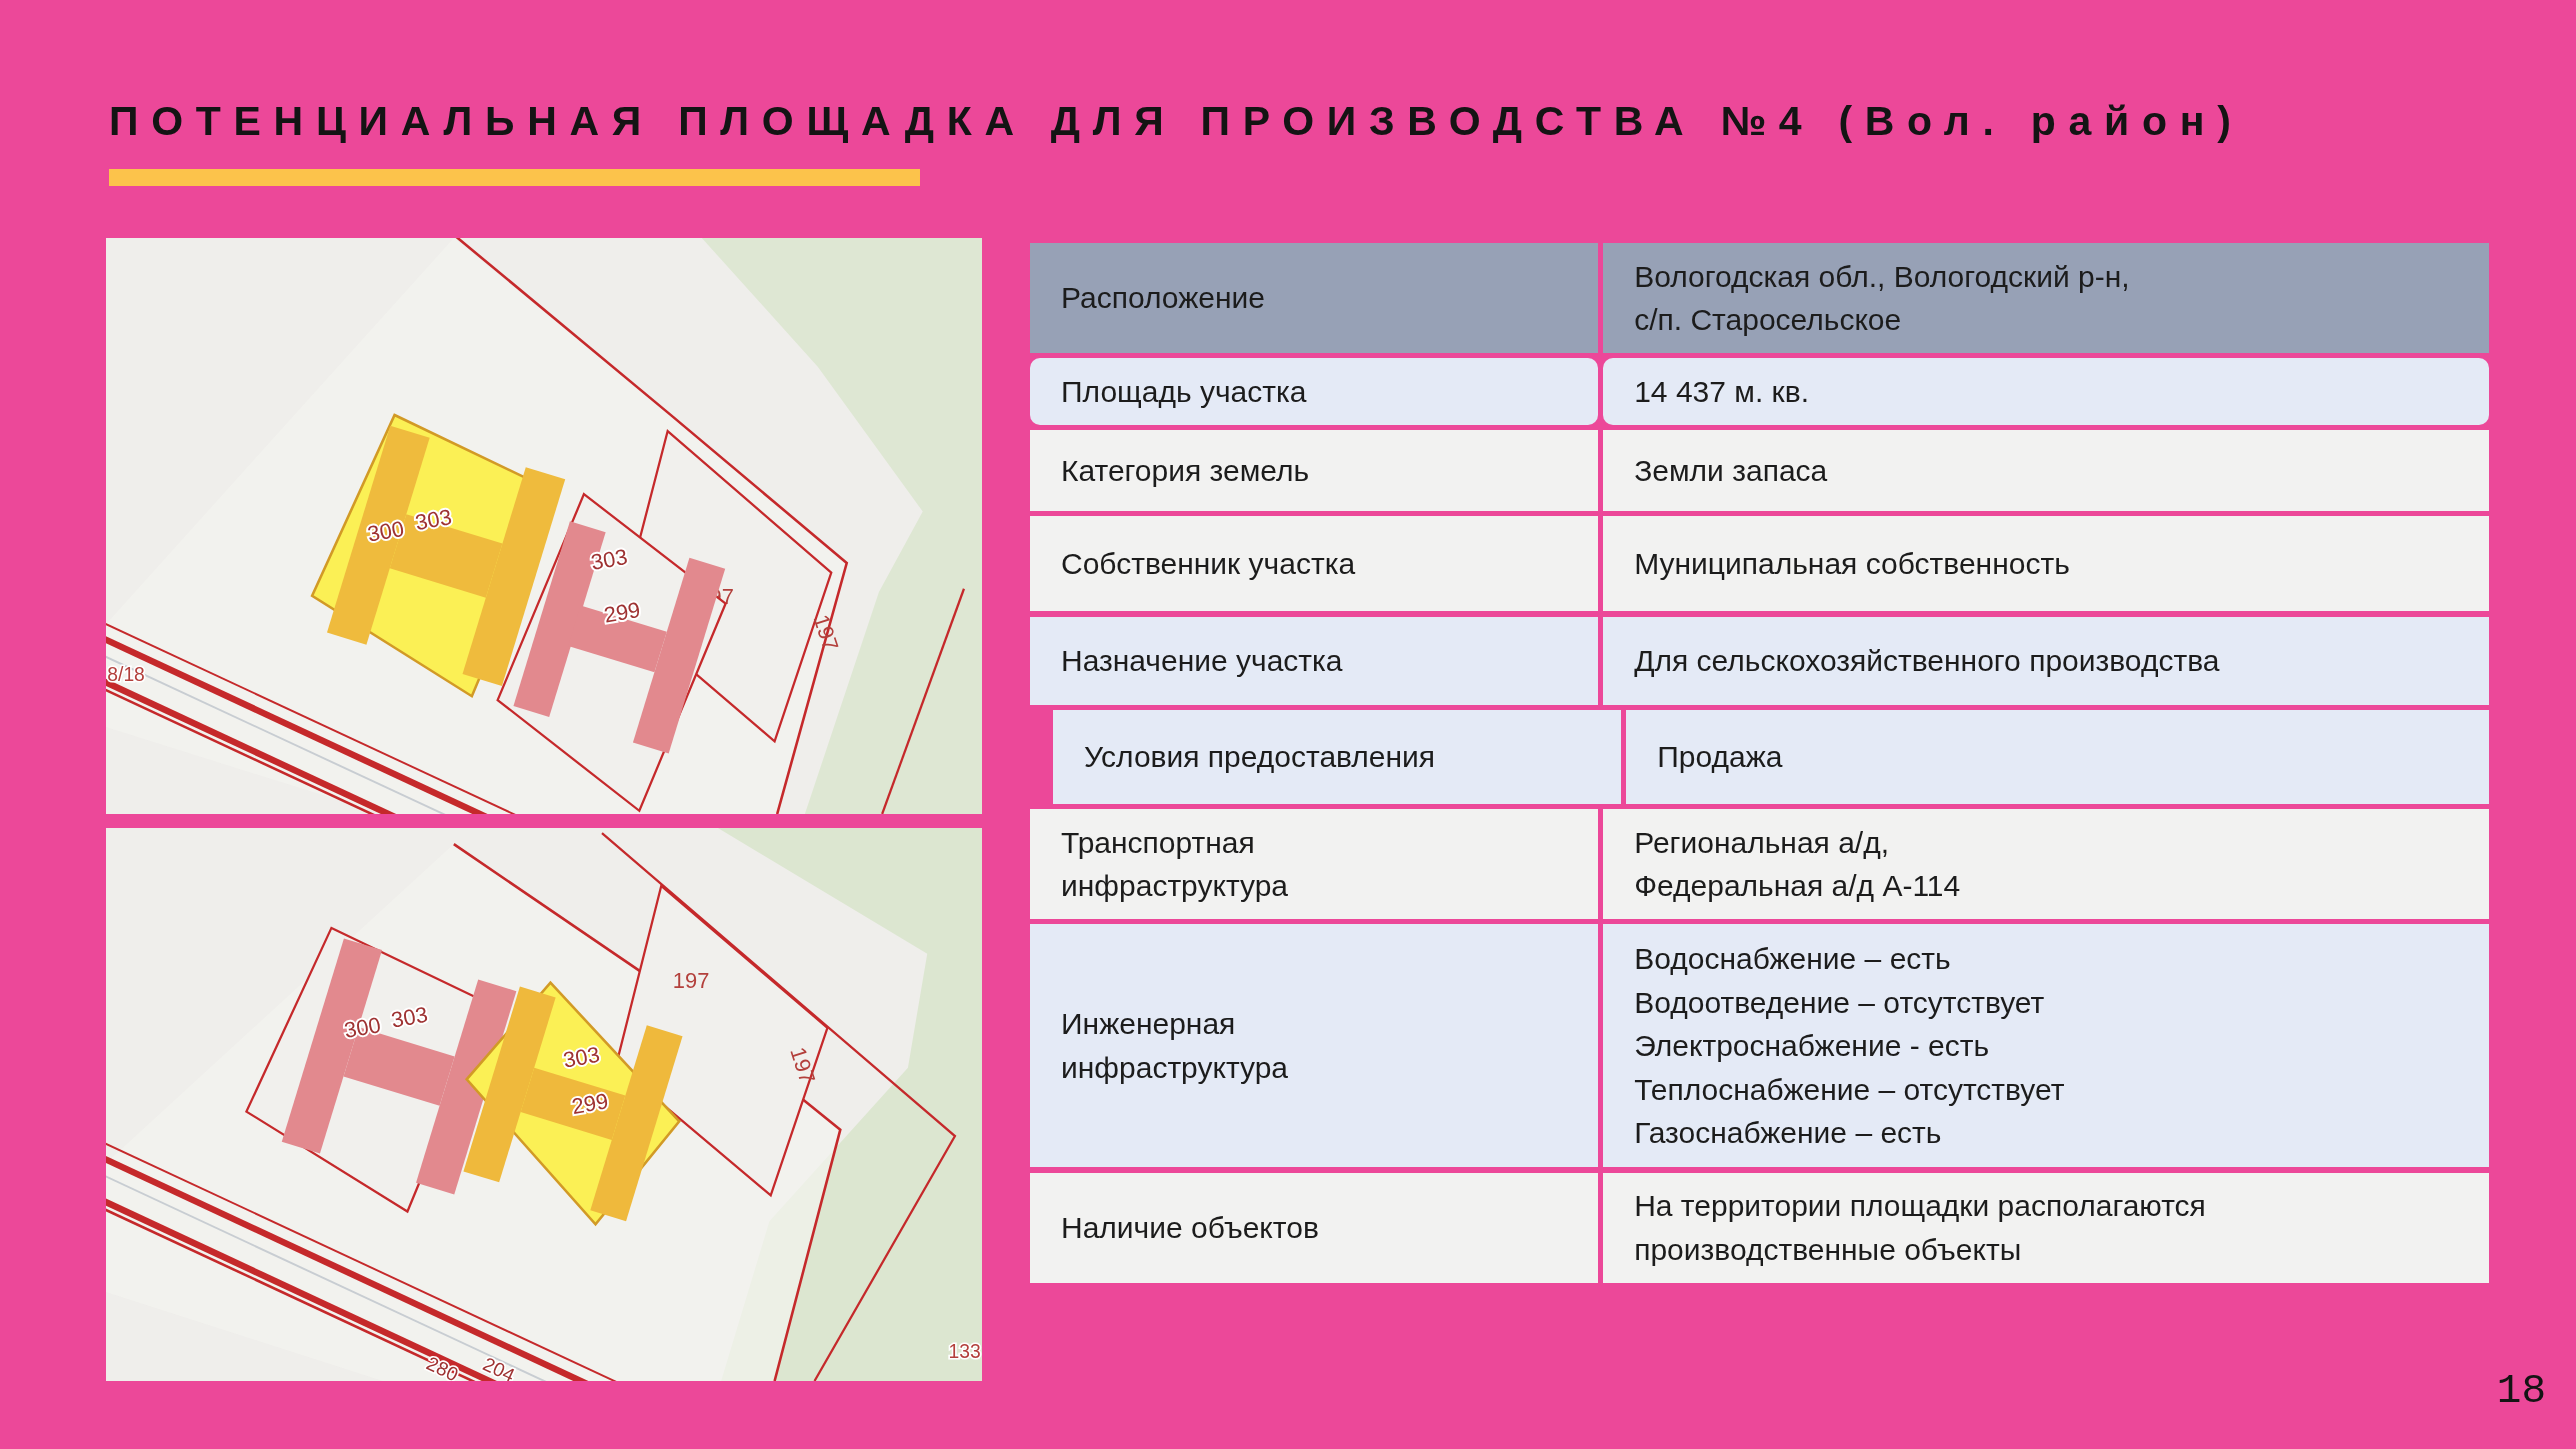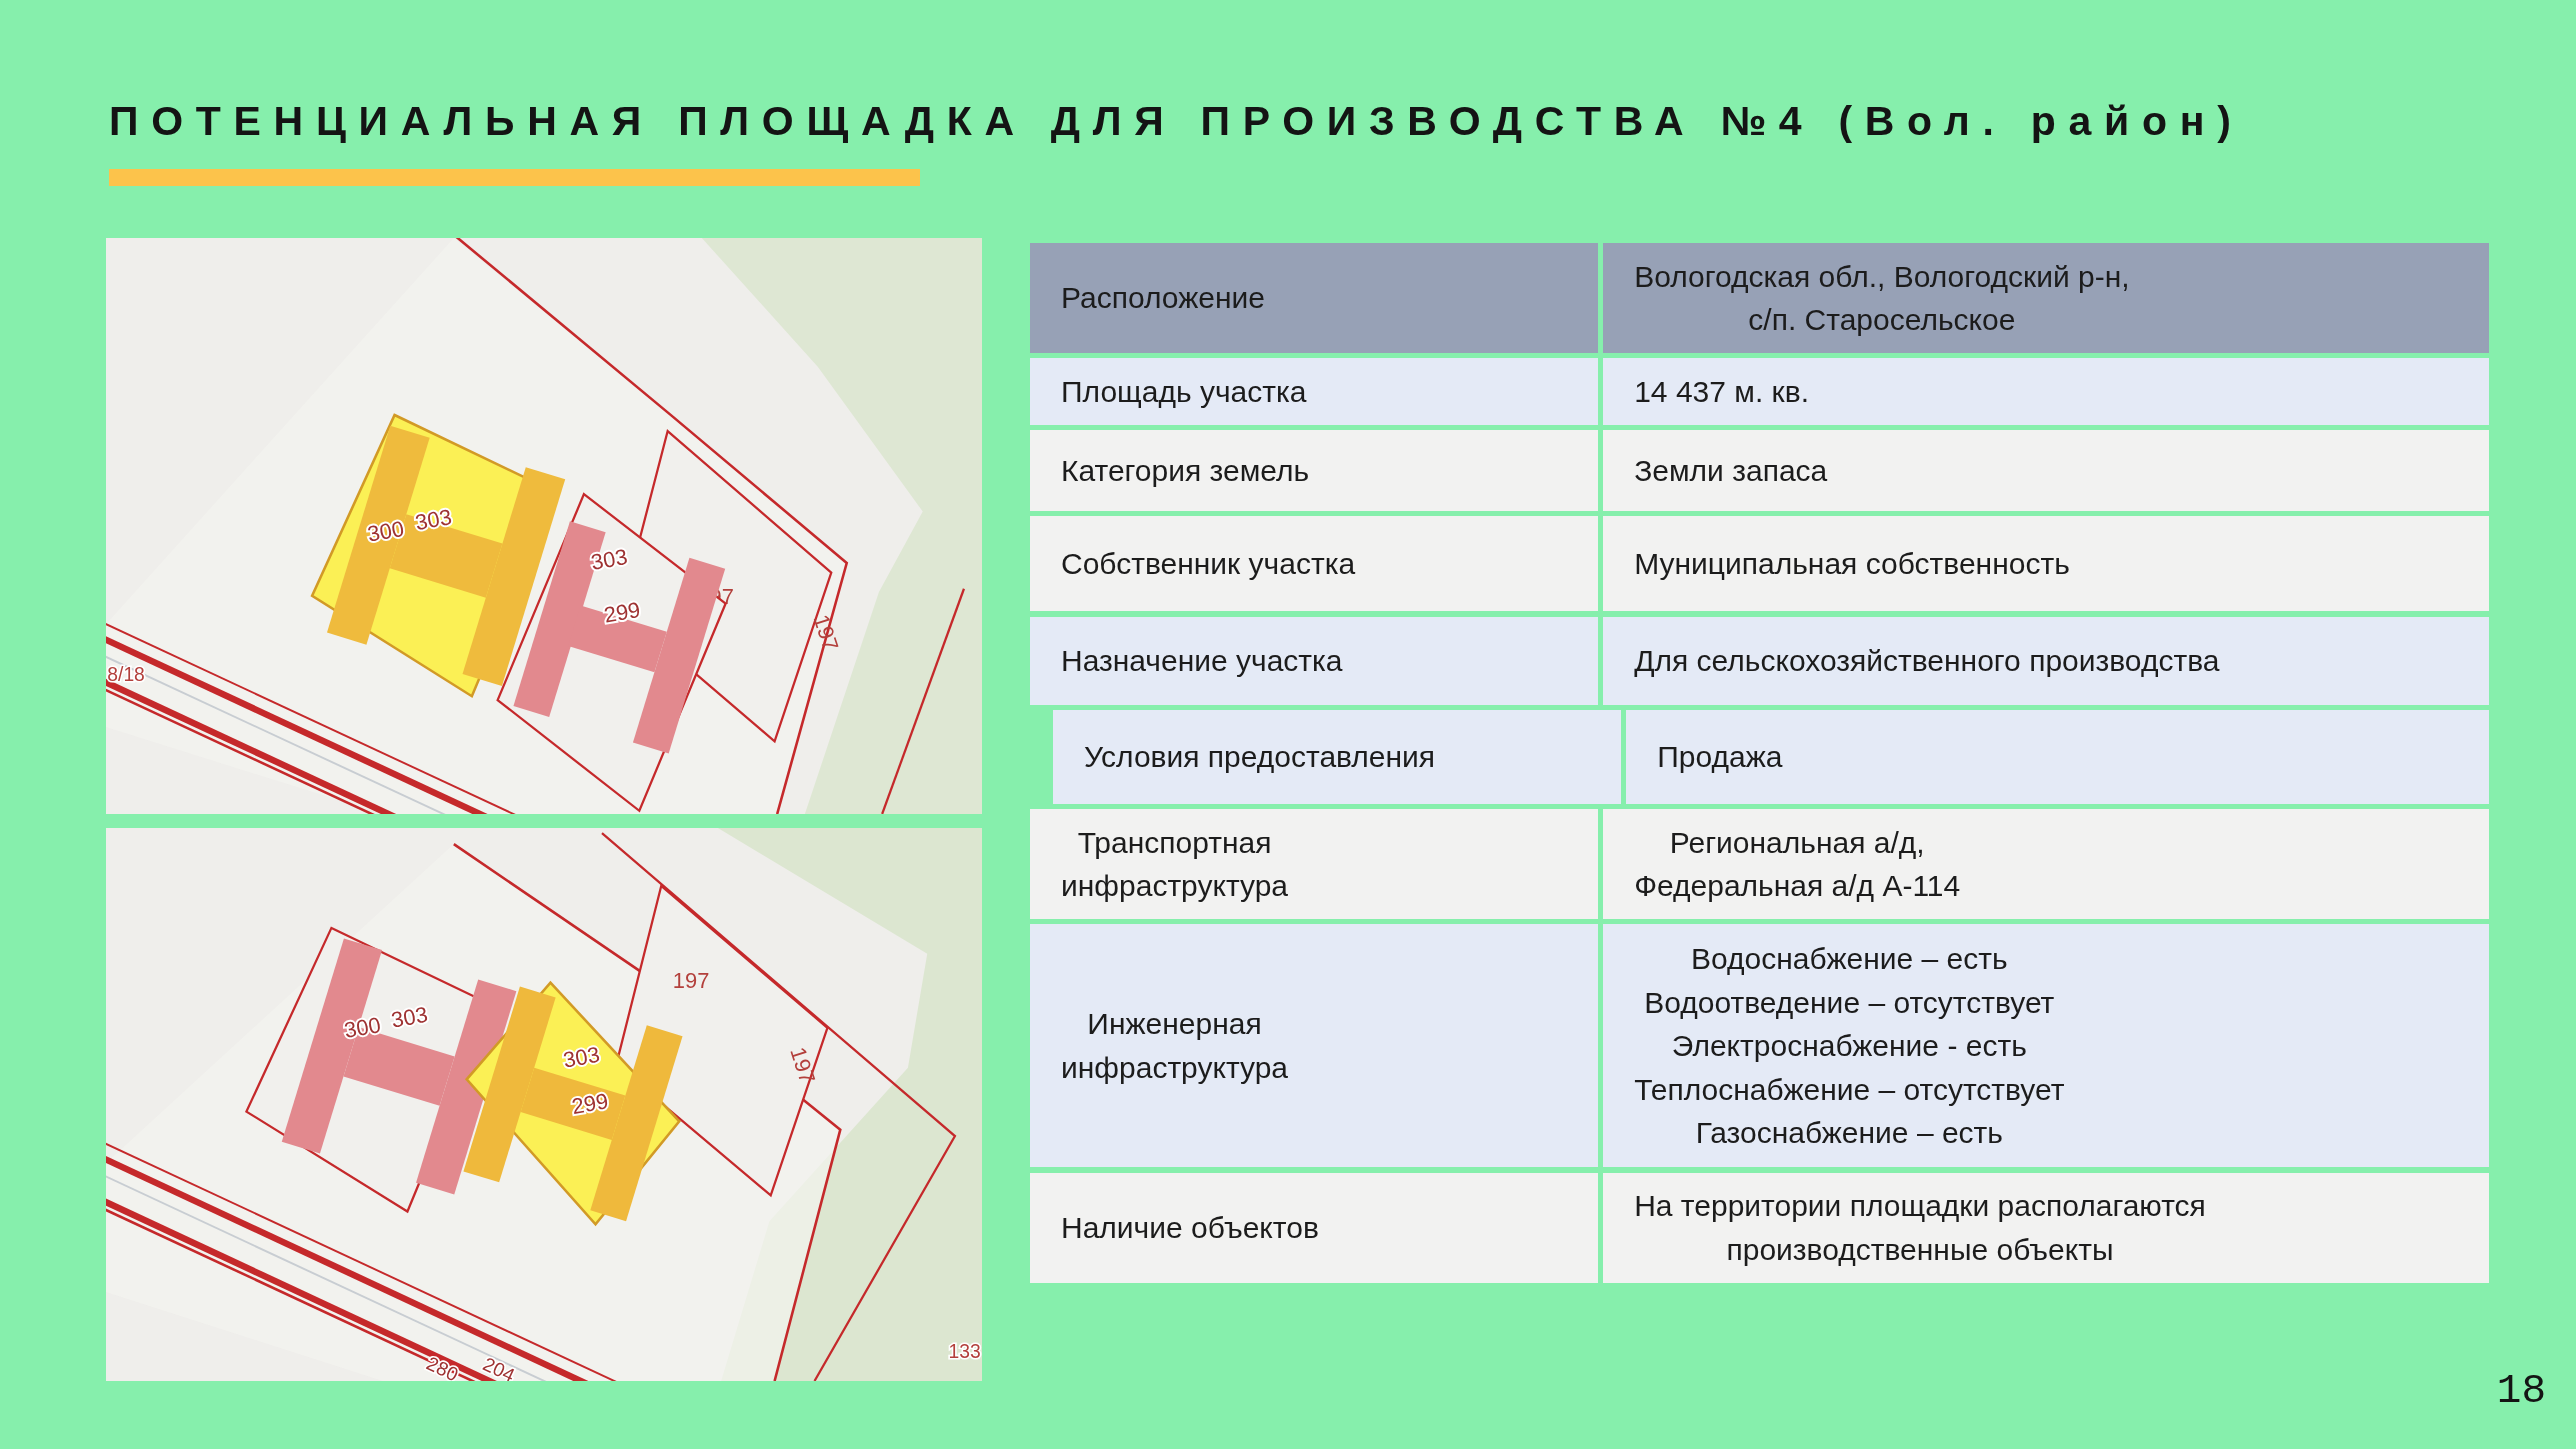--- a/index.html
+++ b/index.html
@@ -1,22 +1,21 @@
 <!DOCTYPE html>
 <html style="font-size:10.3px"><head>
 <meta charset="utf-8">
 <style>
   html,body { margin:0; padding:0; background:#ffffff; }
   .slide {
     position:relative;
     width:2576px; height:1449px;
-    background:#86efac;
+    background:#ec4899;
     font-family:"Liberation Sans", sans-serif;
     overflow:hidden;
-    text-align:center;
   }
   .title {
     position:absolute; left:109px; top:98px;
     font-size:41px; font-weight:700; color:#141414;
     letter-spacing:0.31em; white-space:nowrap;
   }
   .title-underline {
     position:absolute; left:109px; top:169px;
     width:811px; height:17.4px; background:#FCC34B;
   }
@@ -35,21 +34,21 @@
     font-size:30px; line-height:1.45; color:#1c1c1c;
     white-space:pre-line;
   }
   .cell-label { width:568px; margin-right:5.2px; padding:11.6px 19.3px 11.6px 31px; flex-shrink:0; }
   .cell-value { flex:1; padding:11.6px 26px 11.6px 31px; }
   .bg-header .cell { background:#97A1B6; }
   .bg-gray .cell { background:#F2F2F1; }
   .bg-blue .cell { background:#E4EAF6; }
   .r1 .cell  { min-height:103px; }
   .r2 .cell  { min-height:106px; }
-  .r3 .cell  { min-height:62px; }
+  .r3 .cell  { min-height:62px;border-radius:10px; }
   .r4 .cell  { min-height:81px; }
   .r5 .cell  { min-height:88px; }
   .r6 .cell  { min-height:95px; }
   .r7 .cell  { min-height:94px; }
   .r8 .cell  { min-height:109px; }
   .r9 .cell  { min-height:243px; }
   .r10 .cell { min-height:109px; }
 
   .page-number {
     position:absolute; right:30px; top:1368px;

